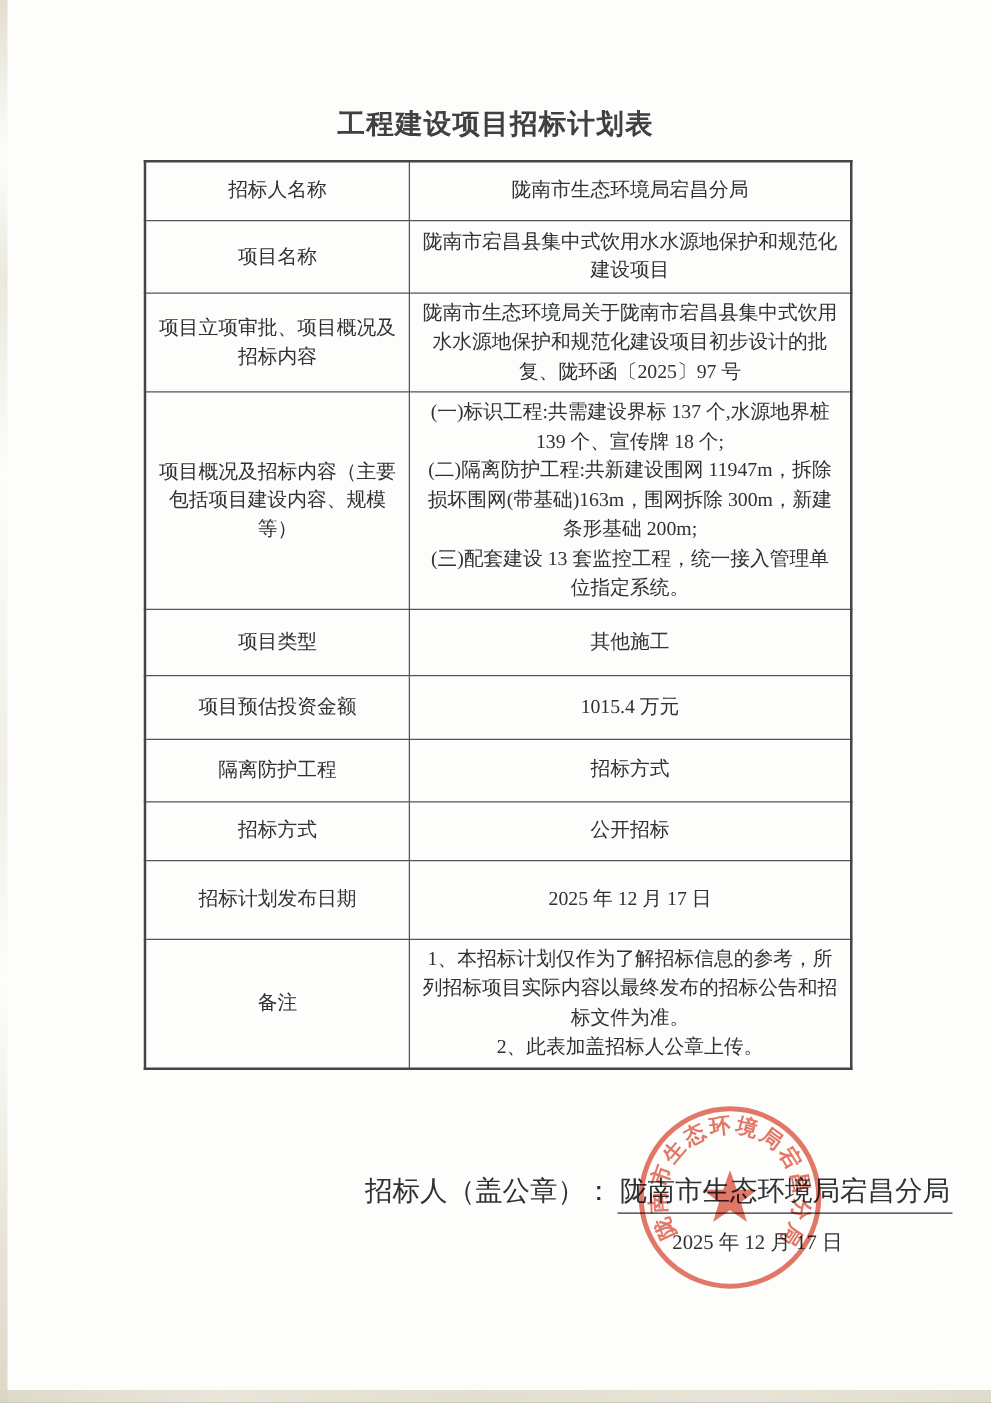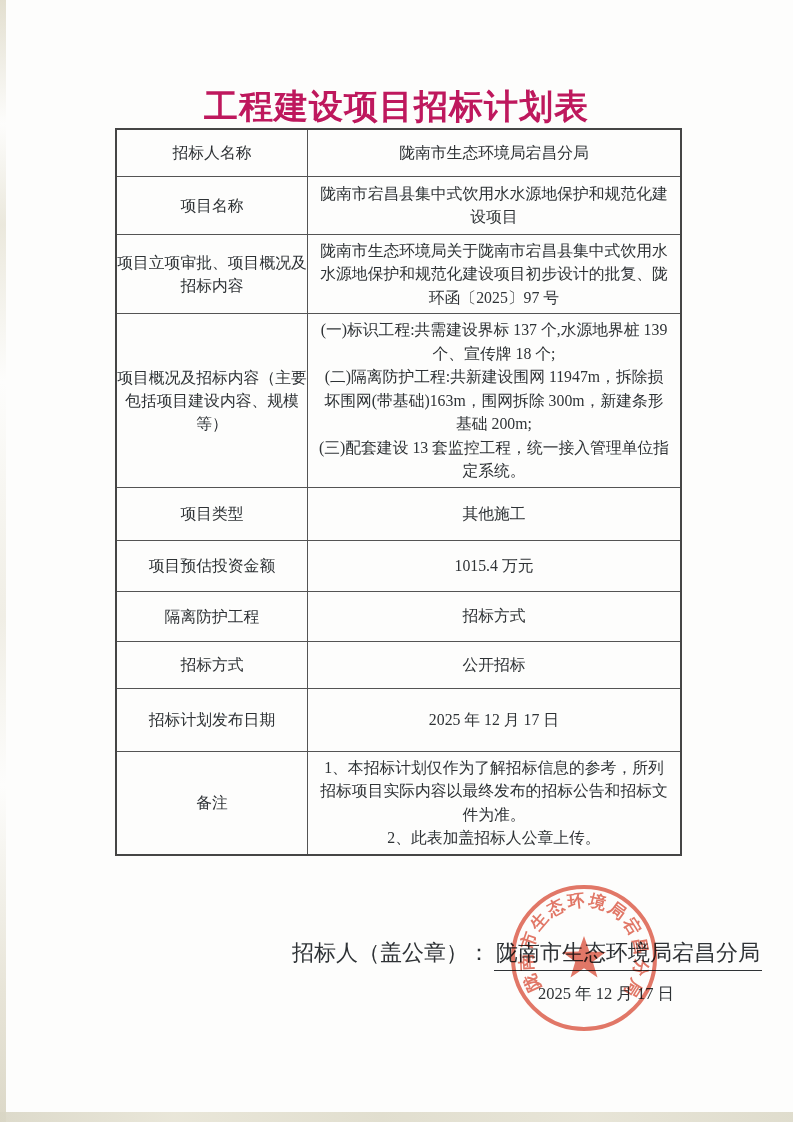--- a/index.html
+++ b/index.html
@@ -23,36 +23,36 @@
   }
   .edge-bottom{
     position:absolute;left:0;bottom:0;width:100%;height:10px;
     background:linear-gradient(90deg,#d9d6c5,#e7e4d5 22%,#dedbca 48%,#e5e2d3 74%,#dcd9c8);
     opacity:.9;
   }
   .title{
     position:absolute;top:84px;left:113px;width:567px;margin:0;
     text-align:center;
     font-family:"DejaVu Sans","Liberation Sans",sans-serif;
-    font-weight:700;font-size:34px;letter-spacing:1px;
-    color:#be185d;
+    font-weight:700;font-size:22px;letter-spacing:1px;
+    color:#404040;
   }
   table.bid-table{
     position:absolute;left:115px;top:128px;width:567px;
     border-collapse:collapse;table-layout:fixed;
     border:2px solid #454545;
     font-size:15.8px;
   }
   table.bid-table td{
     border:1.6px solid #545454;
     vertical-align:middle;
   }
   td.label-cell{
     width:190px;text-align:center;
-    padding:4px 0;line-height:23px;margin-top:44px;
+    padding:4px 10px;line-height:23px;margin-top:44px;
   }
   td.value-cell{padding:4px 9px;line-height:23.5px;}
   td.value-cell.center{text-align:center;}
   td.value-cell.left{text-align:center;white-space:pre-line;}
   
   tr.r0{height:47px}  tr.r1{height:58px}  tr.r2{height:47px}
   tr.r3{height:62px}  tr.r4{height:142px} tr.r5{height:53px}
   tr.r6{height:51px}  tr.r7{height:50px}  tr.r8{height:47px}
   tr.r9{height:49px}  tr.r10{height:63px} tr.r11{height:103px}
 

